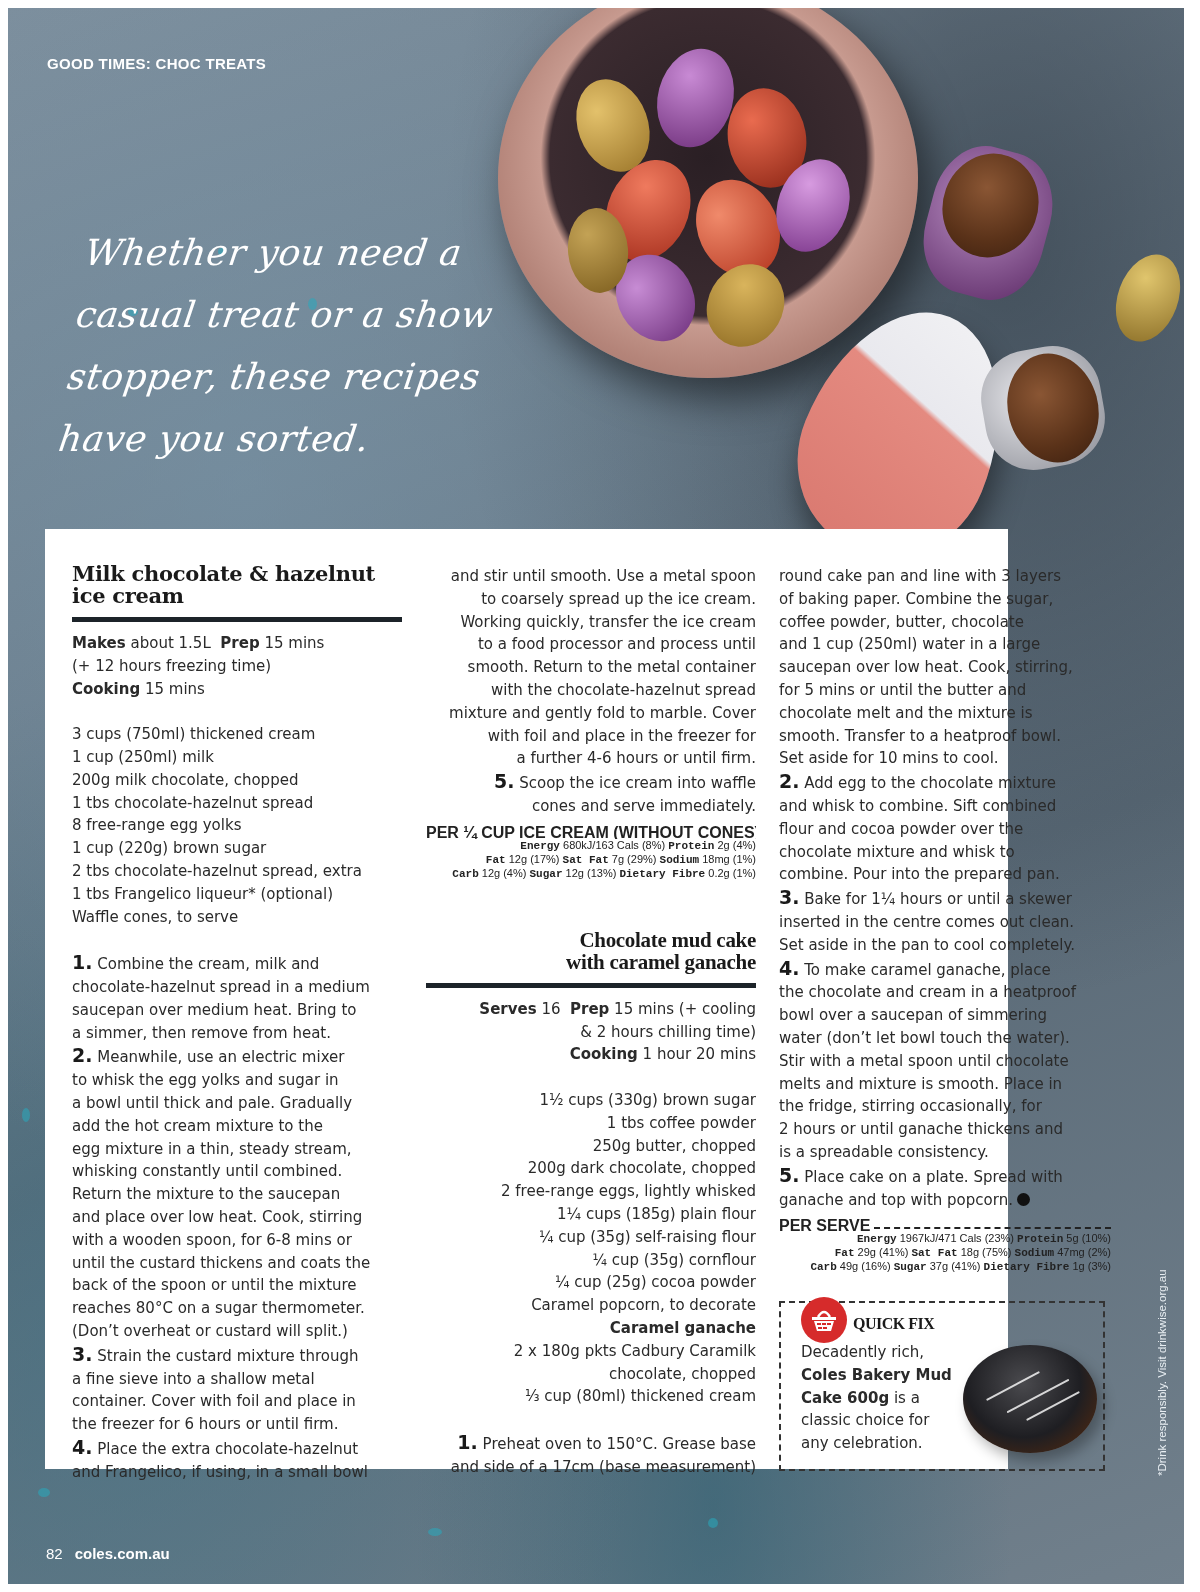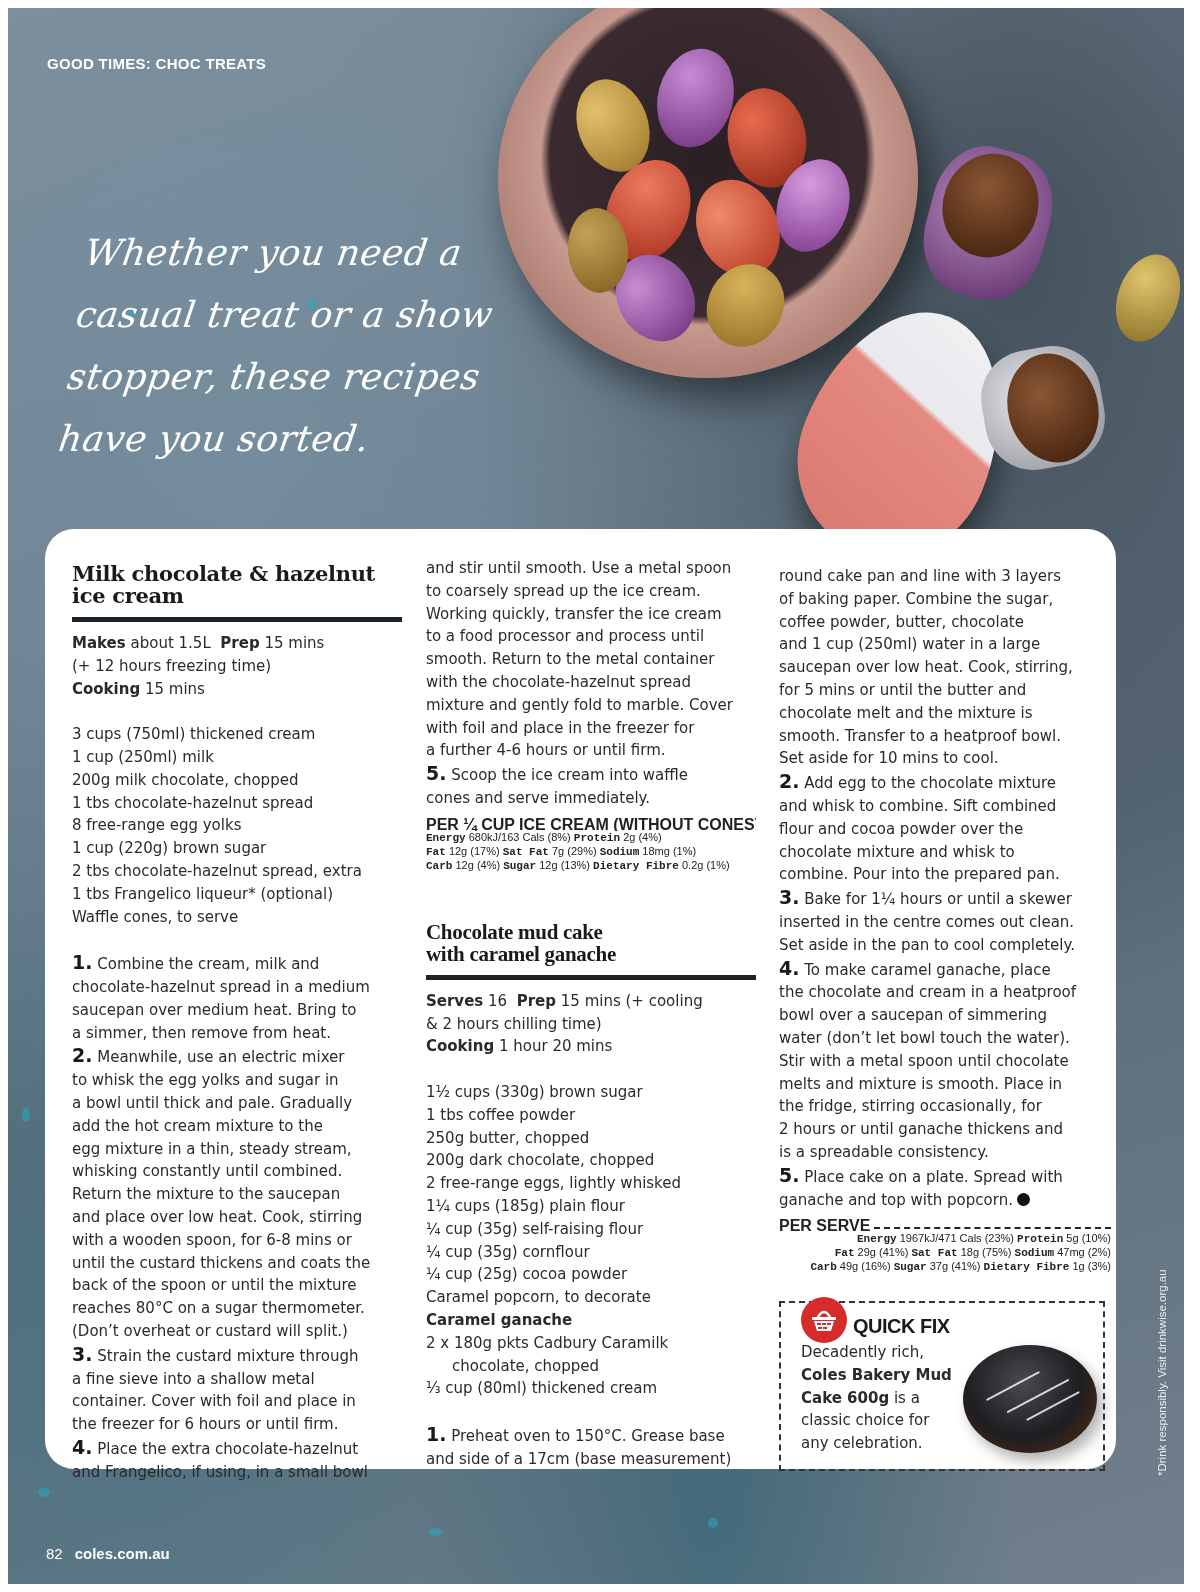--- a/index.html
+++ b/index.html
@@ -45,21 +45,21 @@
     transform: rotate(22deg); box-shadow: 10px 18px 30px rgba(0,0,0,0.45);
   }
   .choc-egg {
     position: absolute; border-radius: 50%;
     background: radial-gradient(circle at 40% 35%, #8a5634 0%, #5a3219 60%, #3b1f0f 100%);
   }
   .foil-wrap { position: absolute; border-radius: 40%; }
 
   
   .card {
-    position: absolute; left: 37px; top: 521px; width: 1071px; height: 940px; background: #ffffff; border-radius: 29px;
+    position: absolute; left: 37px; top: 521px; width: 963px; height: 940px; background: #ffffff;
   }
   .col { position: absolute; top: 0; }
   .col1 { left: 27px; width: 330px; }
   .col2 { left: 381px; width: 330px; }
   .col3 { left: 734px; width: 332px; }
 
   .body-text { font-family: "DejaVu Sans", sans-serif; font-size: 15px; line-height: 22.8px; color: #2a2a2a; }
   .recipe-title {
     font-family: "DejaVu Serif", serif; font-weight: bold; font-size: 21px; line-height: 22px; color: #1a1a1a;
     letter-spacing: -0.3px;
@@ -79,22 +79,22 @@
 
   .quickfix {
     position: absolute; left: 734px; top: 772px; width: 326px; height: 170px;
     border: 2px dashed #333; border-right-width: 2px;
   }
   .qf-badge {
     position: absolute; left: 20px; top: -6px; width: 46px; height: 46px; border-radius: 50%;
     background: #d62b2b; display: flex; align-items: center; justify-content: center;
   }
   .qf-title {
-    position: absolute; left: 72px; top: 12px; font-family: Liberation Sans, sans-serif; font-weight: bold;
-    font-size: 20px; color: #1a1a1a; letter-spacing: -0.5px;
+    position: absolute; left: 72px; top: 12px; font-family: Liberation Serif, serif; font-weight: bold;
+    font-size: 16px; color: #1a1a1a; letter-spacing: -0.5px;
   }
   .qf-text { position: absolute; left: 20px; top: 38px; width: 160px; }
   .cake {
     position: absolute; left: 182px; top: 42px; width: 134px; height: 108px; border-radius: 50%;
     background: radial-gradient(ellipse at 45% 35%, #4a4a4e 0%, #1e1e22 55%, #3a2418 75%, #2a170d 100%);
     box-shadow: 6px 8px 14px rgba(0,0,0,0.3);
   }
   .cake-stripe { position: absolute; height: 2px; background: rgba(255,255,255,0.8); border-radius: 2px; transform: rotate(-28deg); }
 
   .vertical-note {
@@ -193,21 +193,21 @@
         <div>(Don’t overheat or custard will split.)</div>
         <div><span class="step-num">3.</span> <span>Strain the custard mixture through</span></div>
         <div>a fine sieve into a shallow metal</div>
         <div>container. Cover with foil and place in</div>
         <div>the freezer for 6 hours or until firm.</div>
         <div><span class="step-num">4.</span> <span>Place the extra chocolate-hazelnut</span></div>
         <div>and Frangelico, if using, in a small bowl</div>
       </div>
     </div>
 
-    <div class="col col2 body-text" style="top:28px;">
+    <div class="col col2 body-text" style="top:36px;text-align:right;">
       <div>and stir until smooth. Use a metal spoon</div>
       <div>to coarsely spread up the ice cream.</div>
       <div>Working quickly, transfer the ice cream</div>
       <div>to a food processor and process until</div>
       <div>smooth. Return to the metal container</div>
       <div>with the chocolate-hazelnut spread</div>
       <div>mixture and gently fold to marble. Cover</div>
       <div>with foil and place in the freezer for</div>
       <div>a further 4-6 hours or until firm.</div>
       <div><span class="step-num">5.</span> <span>Scoop the ice cream into waffle</span></div>

